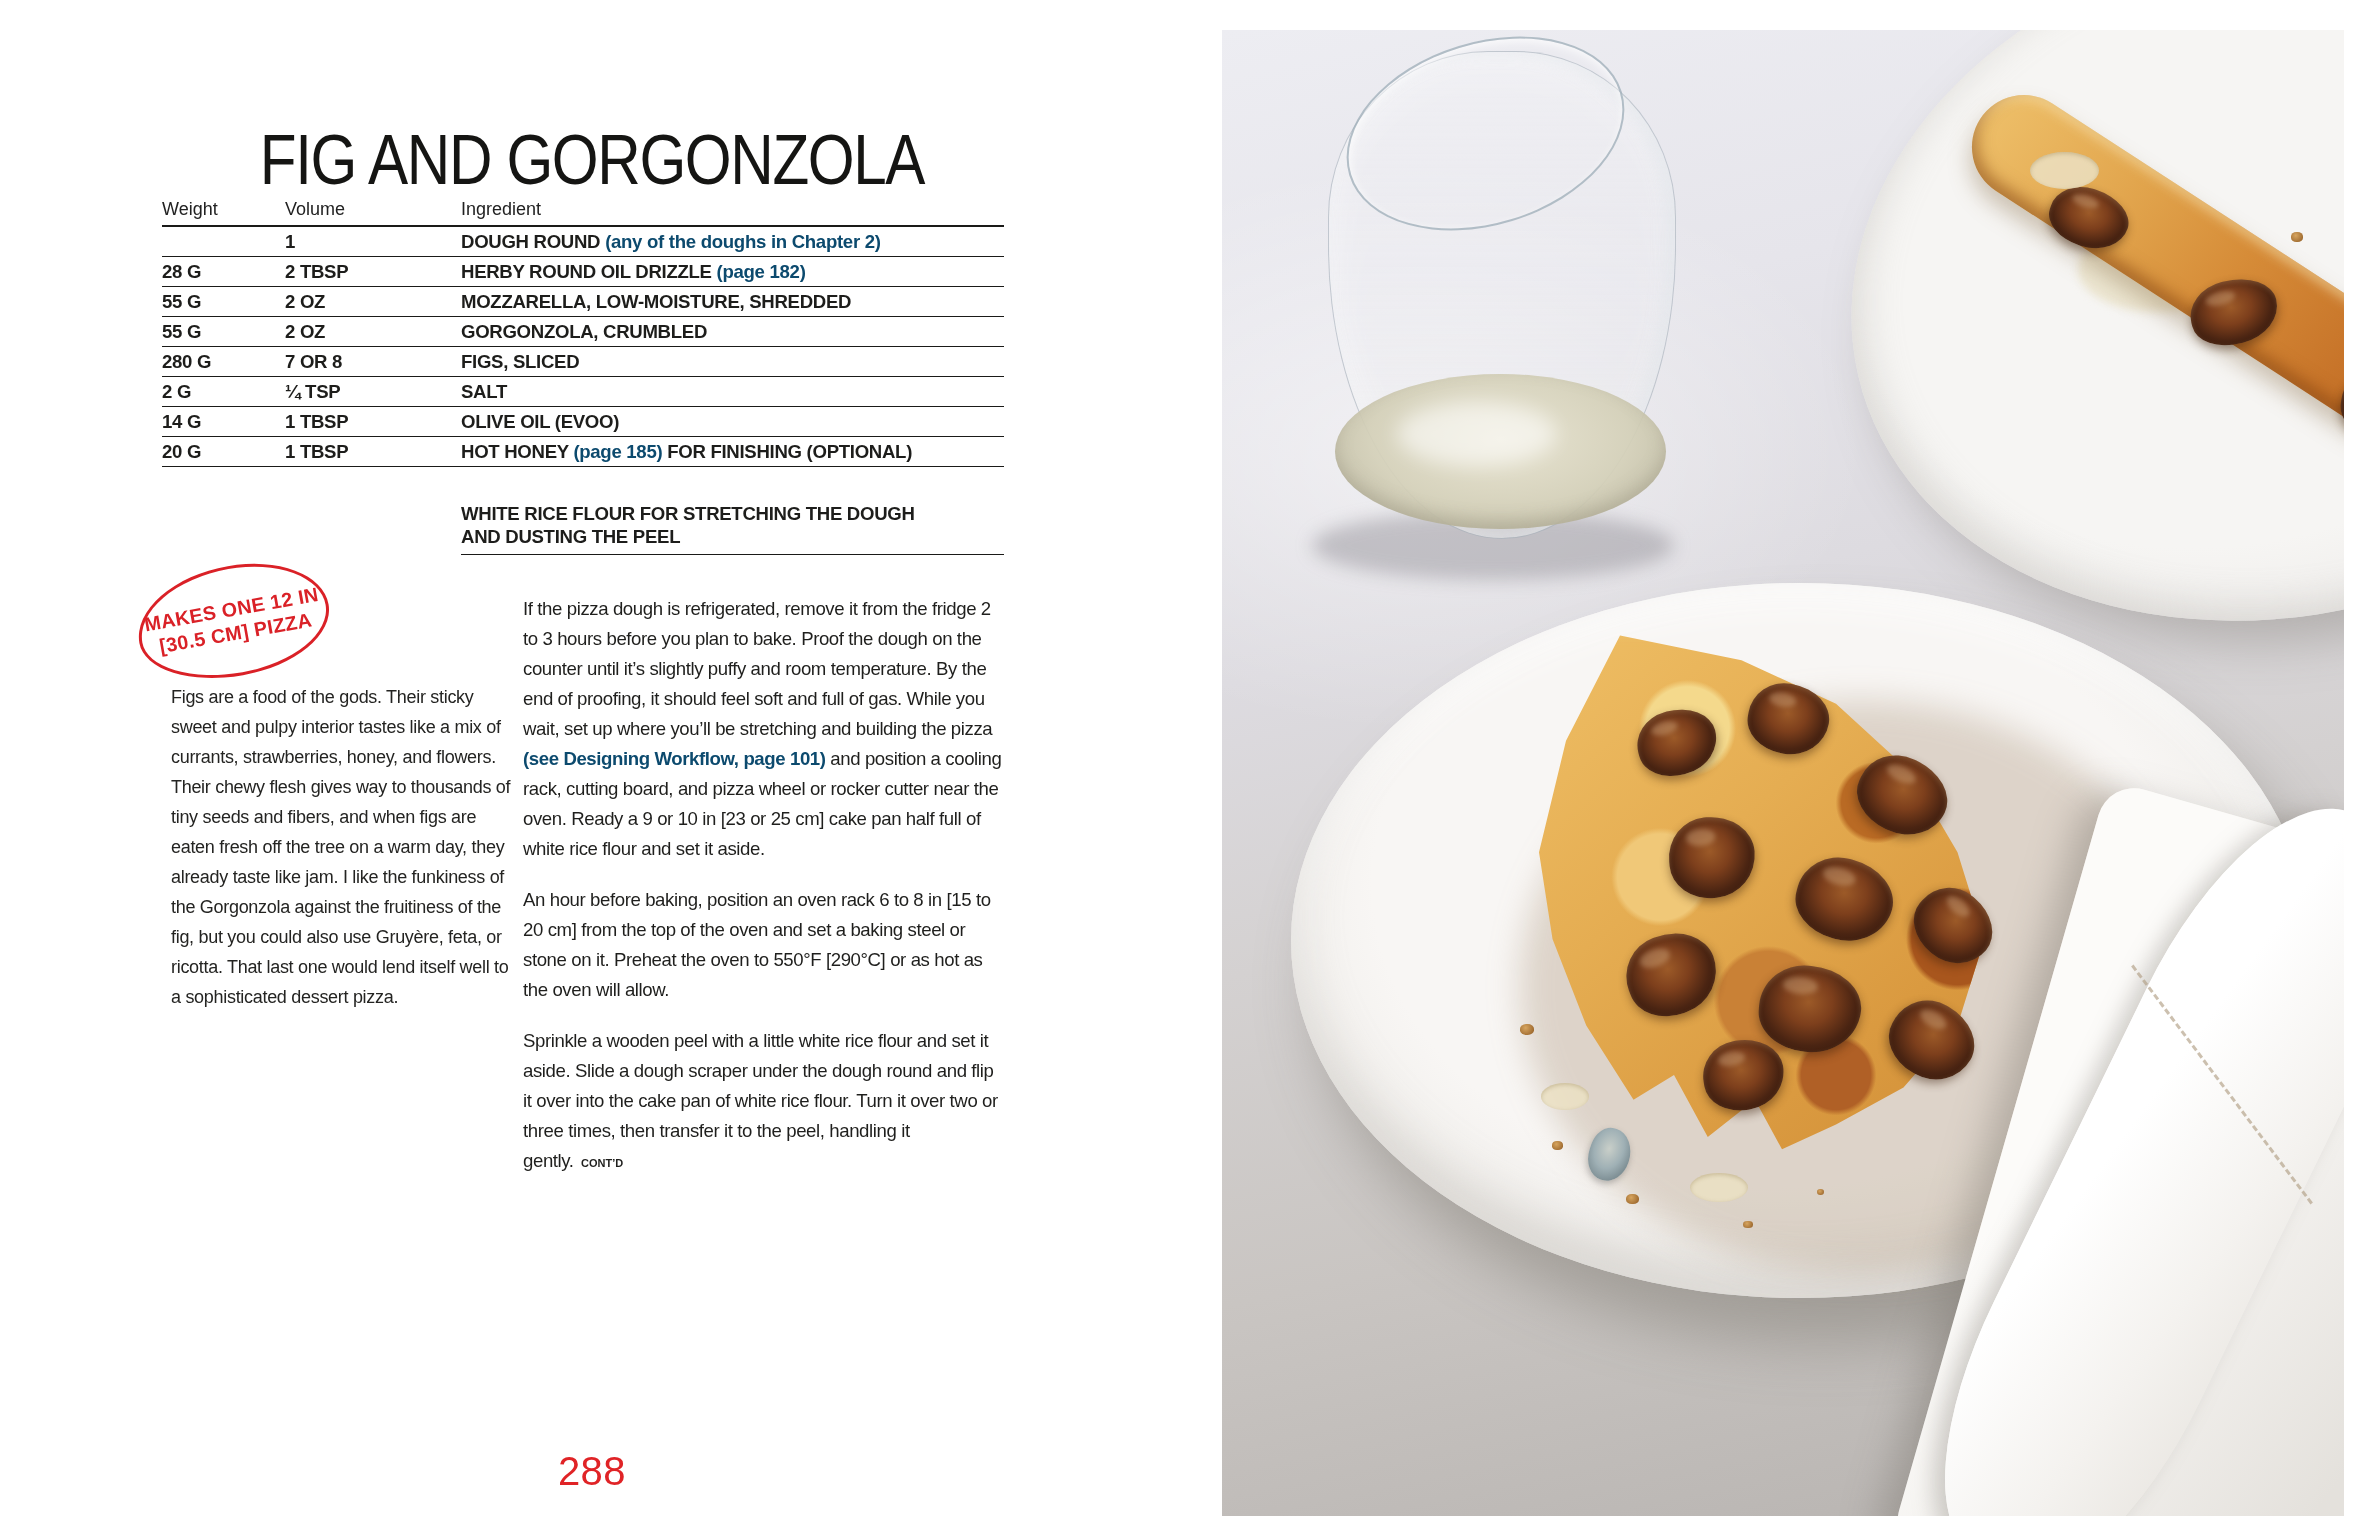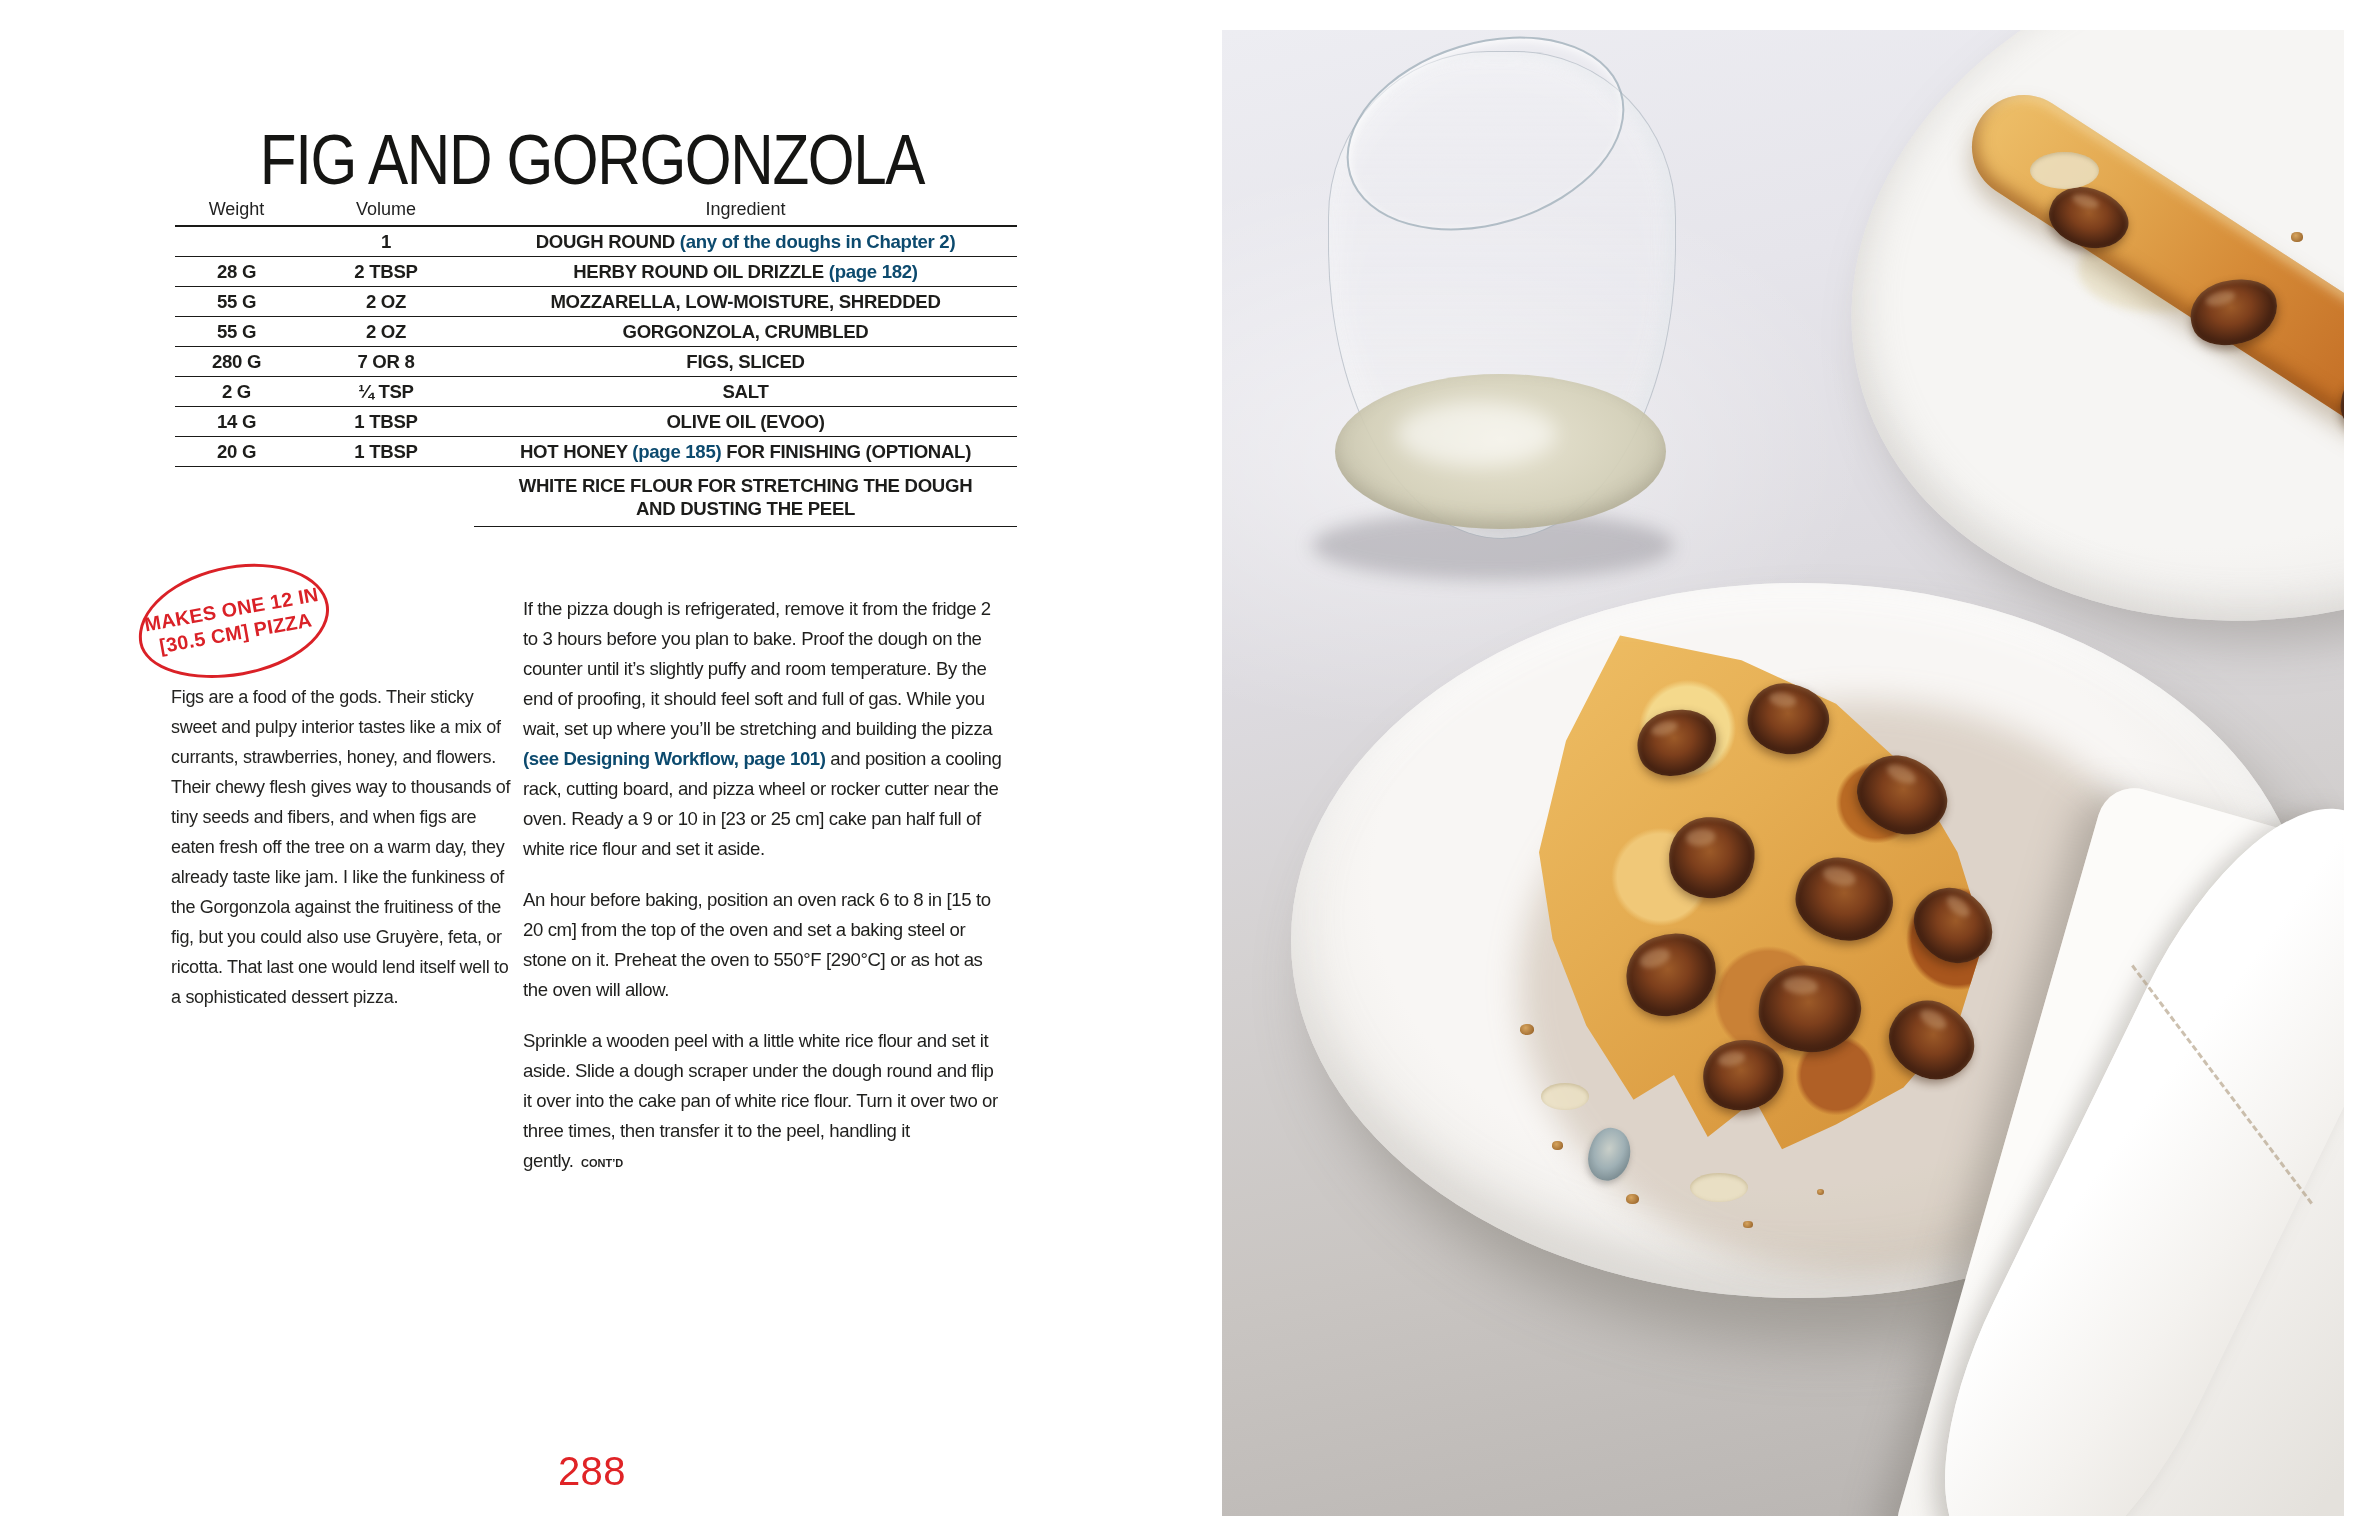--- a/index.html
+++ b/index.html
@@ -7,25 +7,25 @@
        font-family:"Liberation Sans",sans-serif;color:#1d1d1b;}
 
   
   .recipe-col{position:absolute;left:0;top:0;width:1394px;height:1539px;}
 
   .title{position:absolute;left:171px;top:73px;width:842px;text-align:center;
          font-size:70px;font-weight:500;letter-spacing:-1.6px;color:#151513;
          transform:scaleX(0.86);transform-origin:50% 0;white-space:nowrap;}
 
   
-  .ing-table{position:absolute;left:175px;top:192px;width:842px;text-align:center;}
+  .ing-table{position:absolute;left:162px;top:192px;width:842px;}
   .ing-head{display:flex;height:28px;border-bottom:2.7px solid #1a1a18;align-items:flex-end;
             padding-bottom:5.3px;font-size:18px;font-weight:400;color:#222;}
   .ing-row{display:flex;min-height:29px;border-bottom:1.6px solid #1a1a18;align-items:center;}
-  .ing-row.partial{border-bottom:none;min-height:55px;align-items:flex-start;}
+  .ing-row.partial{border-bottom:none;min-height:55px;align-items:flex-start;margin-top:28px;}
   .cell{flex:0 0 auto;}
   .cell.w{width:123px;}
   .cell.v{width:176px;}
   .cell.i{width:543px;}
   .ing-row .cell{font-size:18.6px;font-weight:700;letter-spacing:-0.3px;line-height:23.4px;}
   .ing-row.partial .cell.i{padding-top:6.4px;padding-bottom:5.3px;border-bottom:1.6px solid #1a1a18;}
   .red{color:#0c4a6e;}
   .bold{font-weight:700;}
 
   

